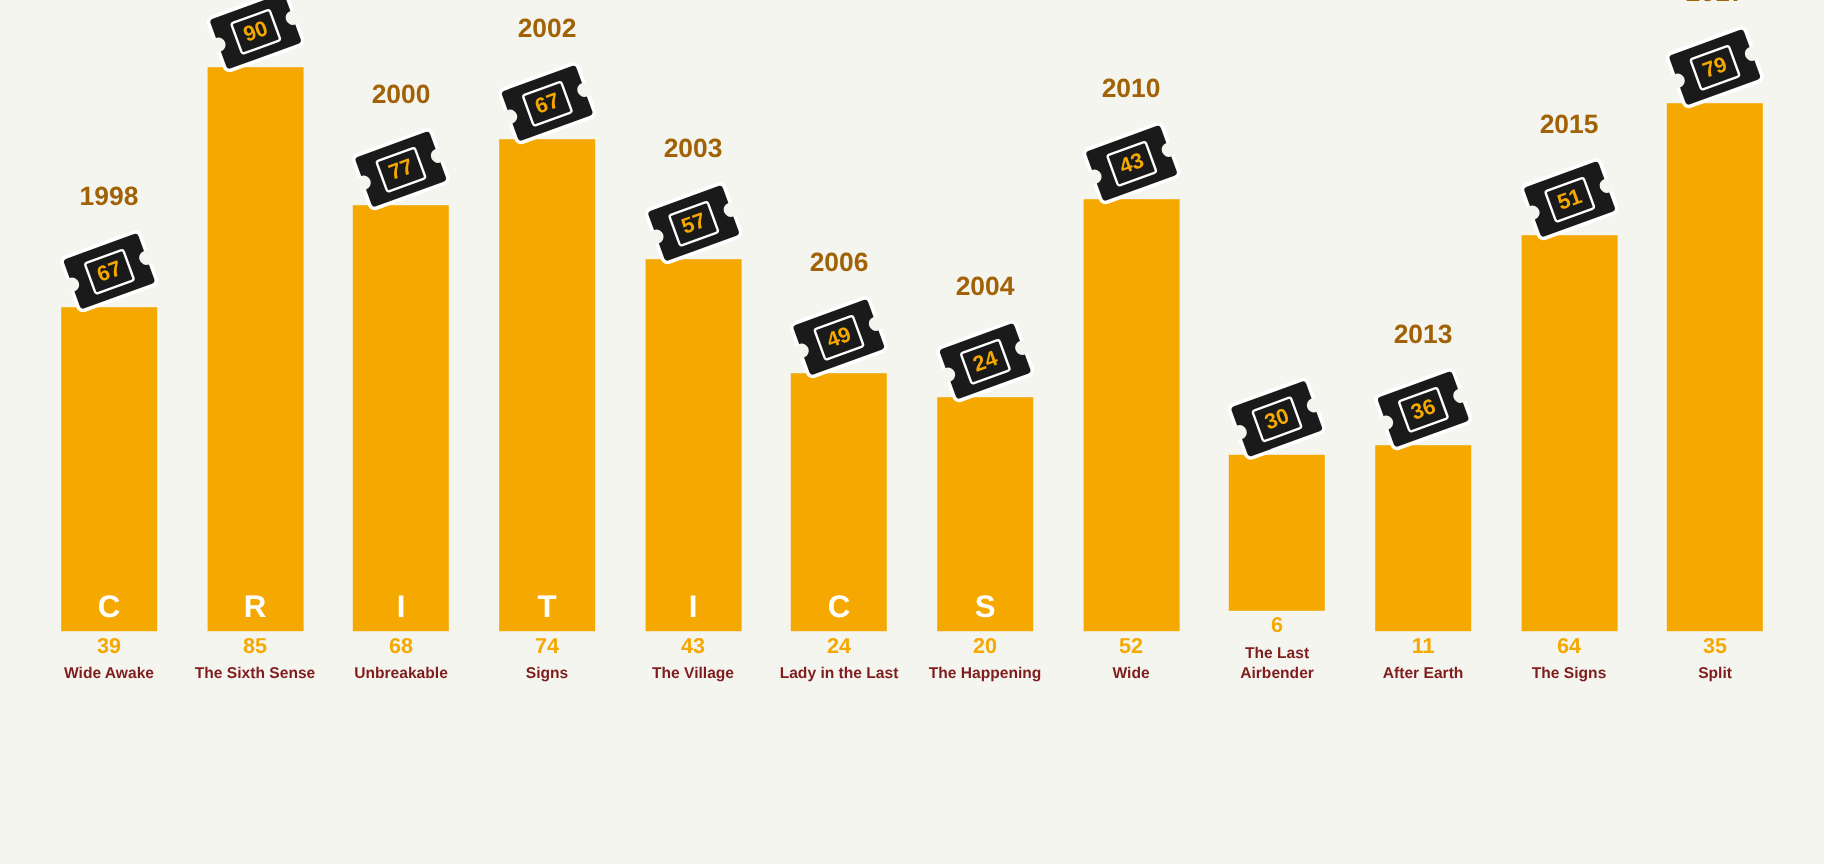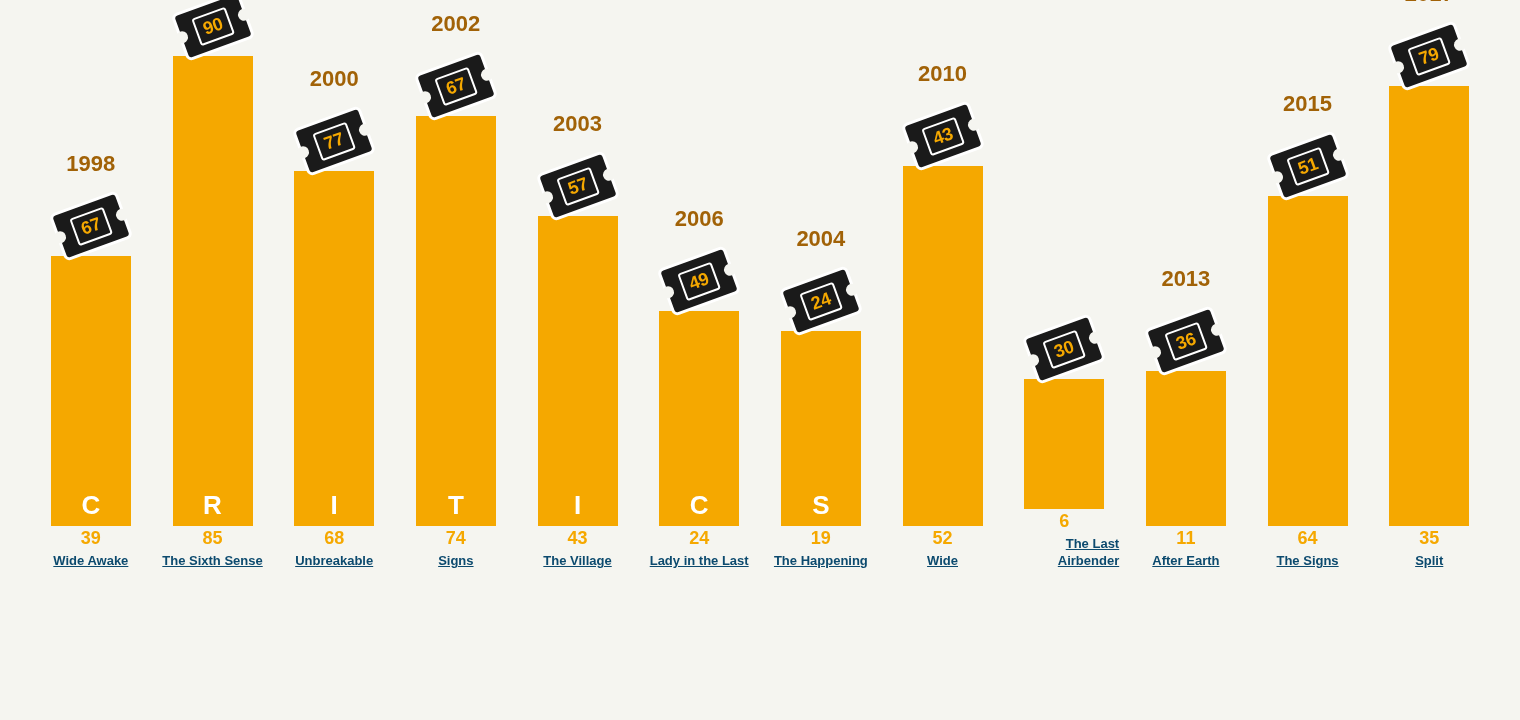--- a/index.html
+++ b/index.html
@@ -66,26 +66,25 @@
     .critic-score {
       color: #f5a800;
       font-size: 18px;
       font-weight: bold;
       margin-top: 2px;
       text-align: center;
     }
     .movie-title {
       font-size: 13px;
       font-weight: bold;
-      color: #0c4a6e;
-      text-align: right;
+      color: #7f1d1d;
+      text-align: center;
       margin-top: 4px;
       line-height: 1.3;
       max-width: 110px;
-      text-decoration: underline;
     }
     .ticket {
       position: absolute;
       top: 0;
       transform: translateY(-60%) rotate(-20deg);
       width: 72px;
       height: 50px;
     }
     .ticket-inner {
       background: #1a1a1a;
@@ -224,21 +223,21 @@
       <div class="bar-container" style="height: 255px; display: flex; flex-direction: column; align-items: center; justify-content: flex-end; position: relative;">
         <div class="ticket" style="position: absolute; top: 5px; transform: translateX(-50%) rotate(-20deg); z-index: 10; left: 50%;">
           <div class="ticket-inner">
             <div class="ticket-score-rect"><span class="ticket-score">24</span></div>
           </div>
         </div>
         <div class="bar" style="height: 195px; width: 80px;">
           <div class="bar-letter">S</div>
         </div>
       </div>
-      <div class="critic-score">19</div>
+      <div class="critic-score">20</div>
       <div class="movie-title">The Happening</div>
     </div>
     <div class="col">
       <div class="year-label">2010</div>
       <div class="bar-container" style="height: 420px; display: flex; flex-direction: column; align-items: center; justify-content: flex-end; position: relative;">
         <div class="ticket" style="position: absolute; top: 5px; transform: translateX(-50%) rotate(-20deg); z-index: 10; left: 50%;">
           <div class="ticket-inner">
             <div class="ticket-score-rect"><span class="ticket-score">43</span></div>
           </div>
         </div>

